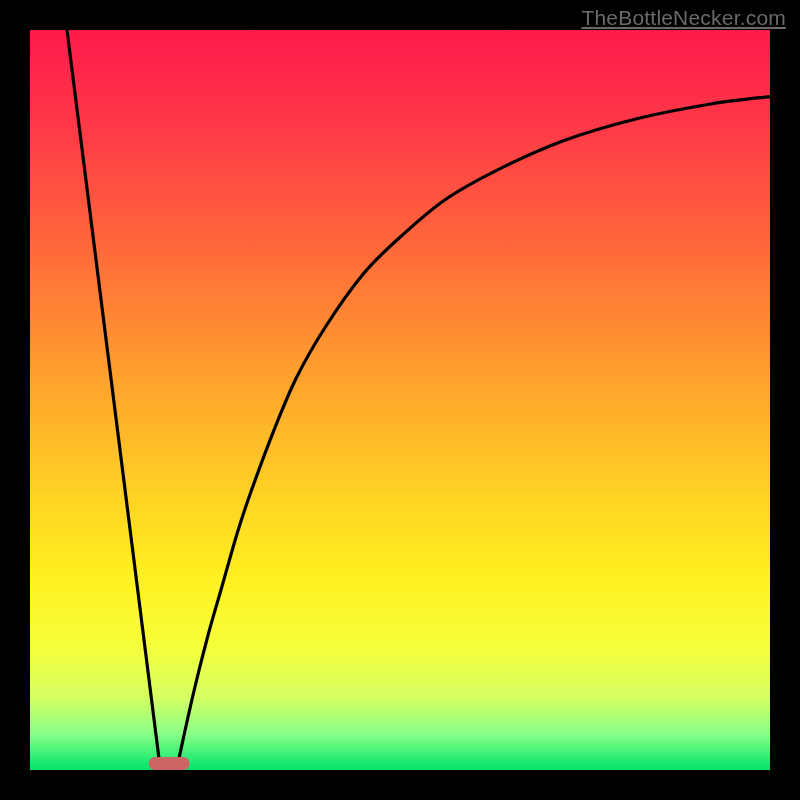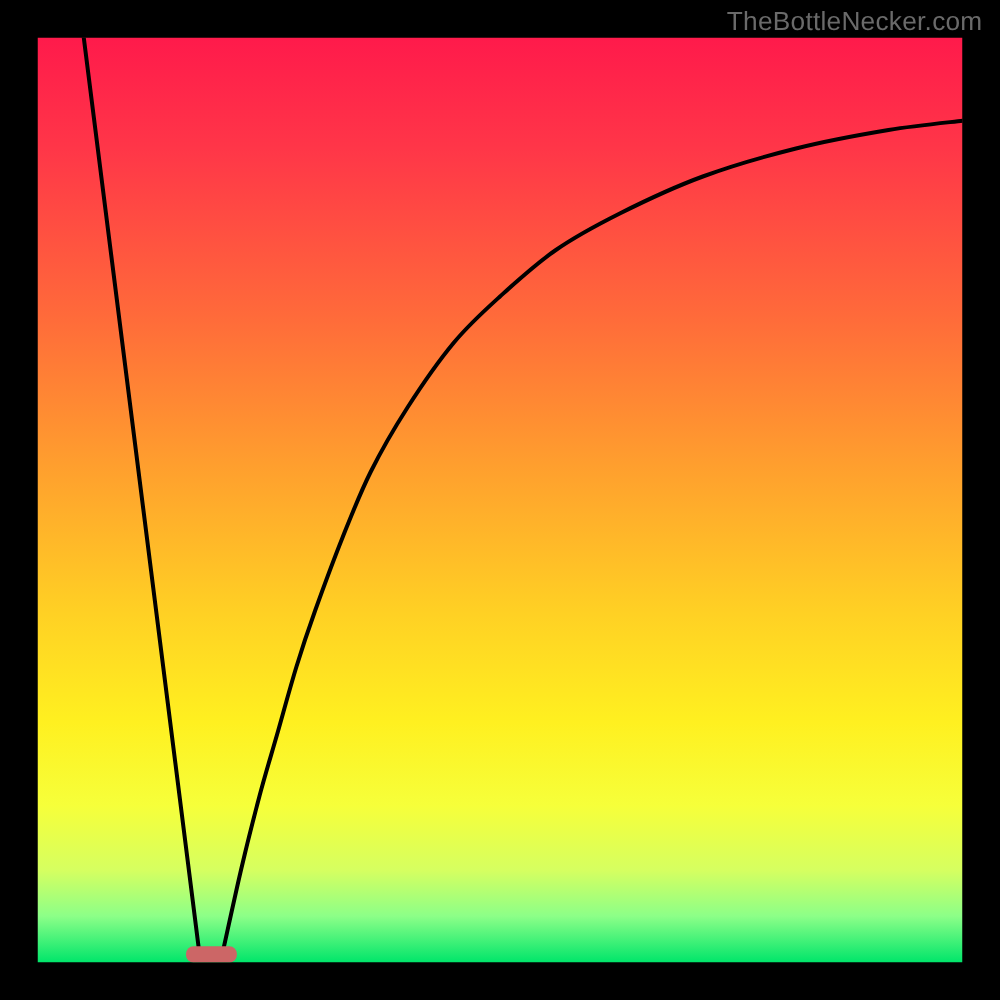--- a/index.html
+++ b/index.html
@@ -27,20 +27,21 @@
     height: 740px;
   }
   .watermark {
     position: absolute;
     top: 6px;
     right: 14px;
     color: #6a6a6a;
     font-size: 21px;
     font-weight: 500;
     letter-spacing: 0.2px;
+    text-decoration: underline;
   }
 </style>
 </head>
 <body>
 
 <div class="frame">
   <div class="plot-area">
     <svg width="740" height="740" viewBox="0 0 740 740" preserveAspectRatio="none">
       <defs>
         <linearGradient id="bg-grad" x1="0" y1="0" x2="0" y2="1">

